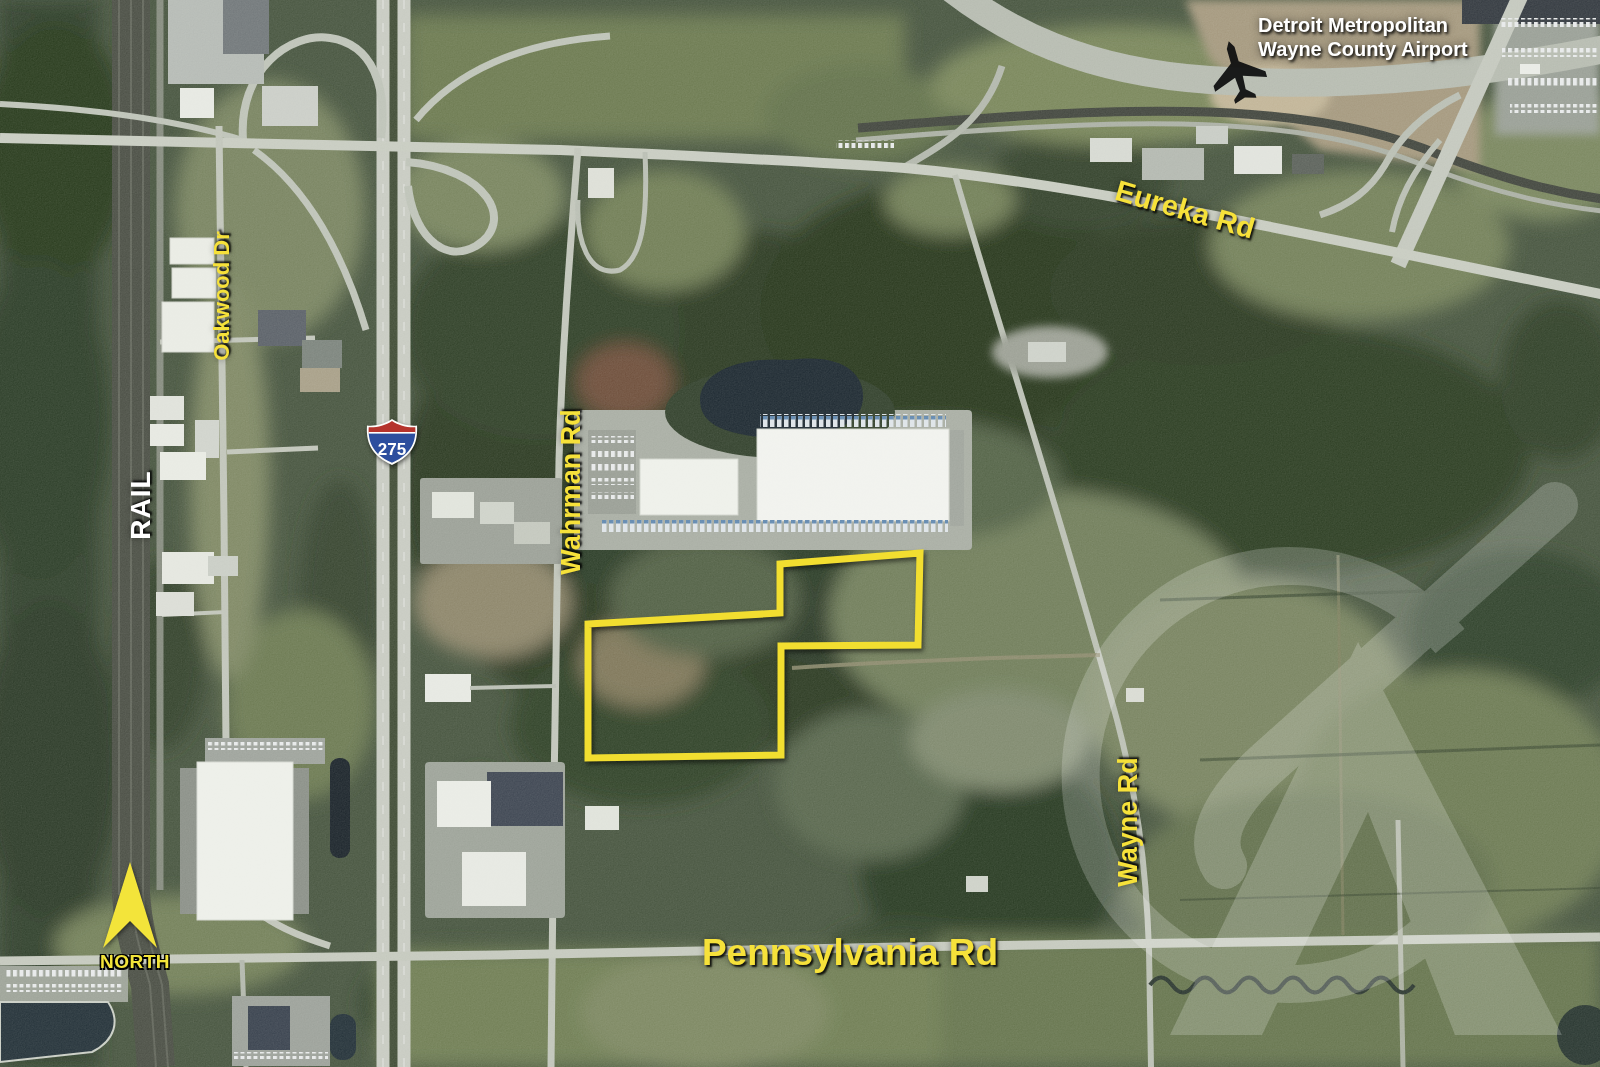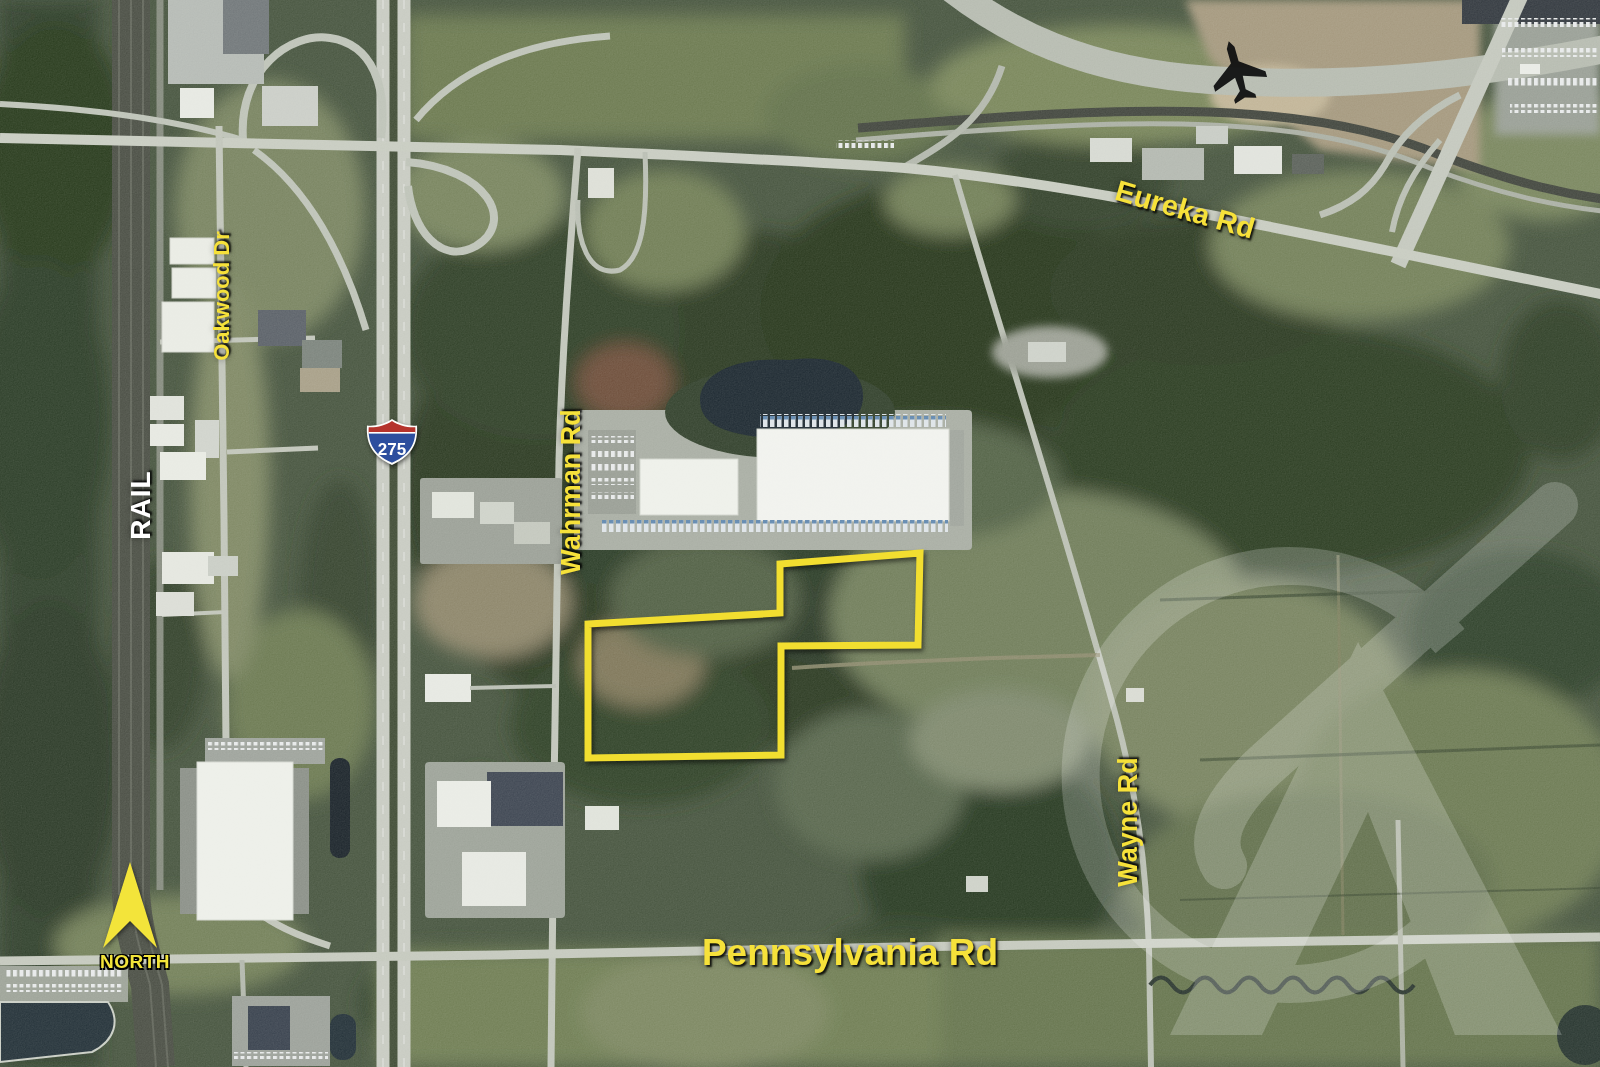--- a/index.html
+++ b/index.html
@@ -296,20 +296,24 @@
       <path d="M26,1 C33,6 44,8.5 51,7.5 C52,23 48,37 26,47 C4,37 0,23 1,7.5 C8,8.5 19,6 26,1 Z" fill="#fdfdfb"></path>
       <g clip-path="url(#shieldClip)">
         <rect x="0" y="0" width="52" height="15" style="fill:var(--c-shield_red,#B5332C)"></rect>
         <rect x="0" y="15" width="52" height="35" style="fill:var(--c-shield_blue,#2C4E9E)"></rect>
         <rect x="0" y="14" width="52" height="1.6" fill="#ffffff"></rect>
       </g>
       <text x="26" y="37" font-family="Liberation Sans, sans-serif" font-size="17" font-weight="bold" fill="#ffffff" text-anchor="middle">275</text>
     </g>
   </svg>
 
+  <div class="airport-lbl">
+    <div>Detroit Metropolitan</div>
+    <div>Wayne County Airport</div>
+  </div>
 
   <div class="lbl h" style="left:1185px;top:210px;font-size:29px;transform:translate(-50%,-50%) rotate(16deg);">Eureka Rd</div>
 
   <div class="lbl v" style="left:222px;top:296px;font-size:22px;">Oakwood Dr</div>
 
   <div class="lbl v white" style="left:141px;top:505px;font-size:28px;letter-spacing:1px;">RAIL</div>
 
   <div class="lbl v" style="left:571px;top:492px;font-size:27px;">Wahrman Rd</div>
 
   <div class="lbl v" style="left:1128px;top:822px;font-size:27px;">Wayne Rd</div>

